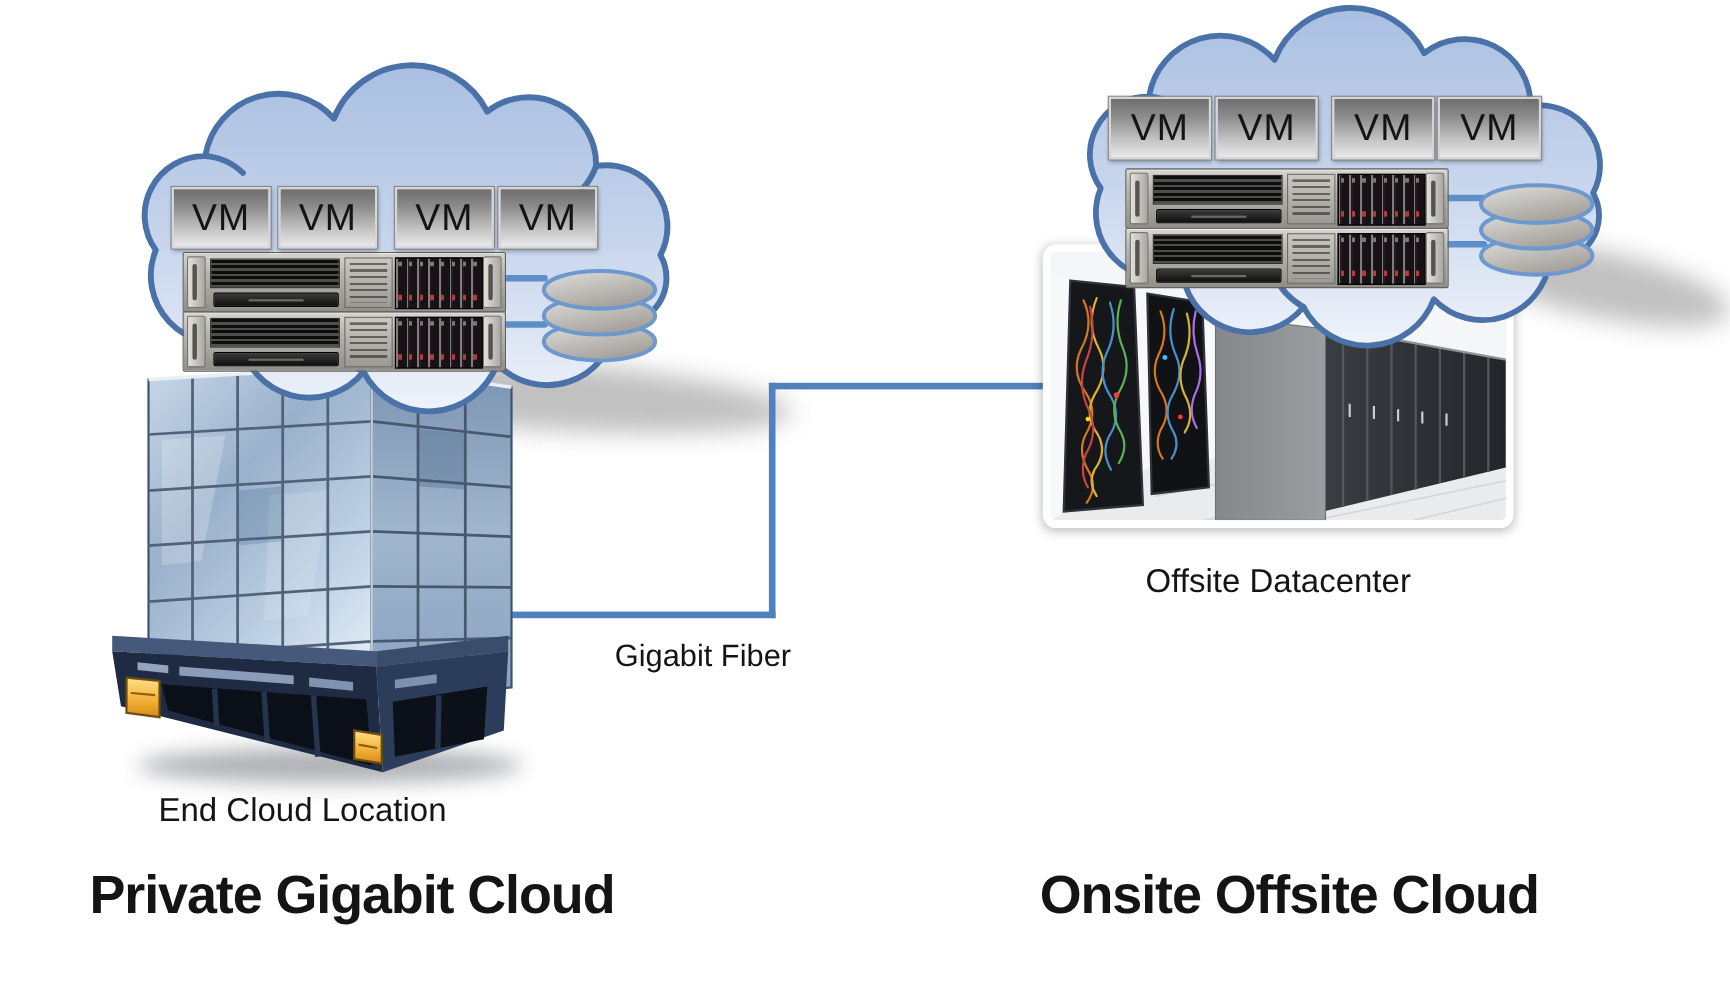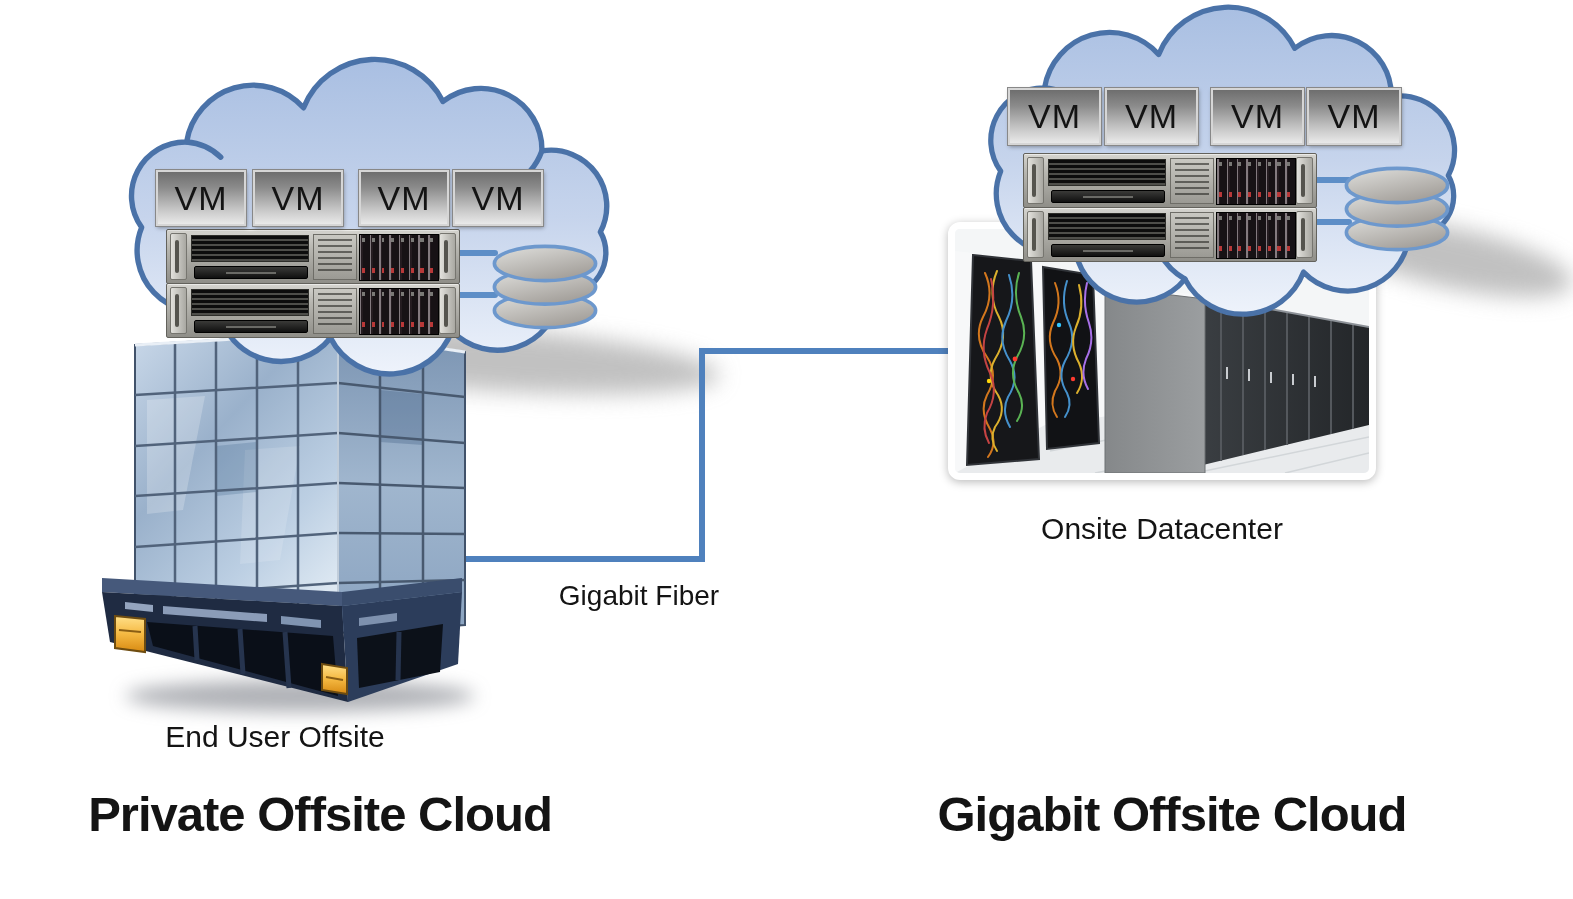--- a/index.html
+++ b/index.html
@@ -250,19 +250,19 @@
     <div class="optical"></div>
     <div class="panel"></div>
     <div class="bays"></div>
     <div class="rail r"></div>
   </div>
   <div class="vm" style="left:984px;top:88px;width:89px;height:53px;">VM</div>
   <div class="vm" style="left:1081px;top:88px;width:89px;height:53px;">VM</div>
   <div class="vm" style="left:1187px;top:88px;width:89px;height:53px;">VM</div>
   <div class="vm" style="left:1283px;top:88px;width:90px;height:53px;">VM</div>
 
-  <div class="lbl small-lbl" style="left:95px;top:720px;width:360px;">End User Offsite</div>
+  <div class="lbl small-lbl" style="left:95px;top:720px;width:360px;">End Cloud Location</div>
   <div class="lbl mid-lbl" style="left:539px;top:580px;width:200px;">Gigabit Fiber</div>
-  <div class="lbl small-lbl" style="left:948px;top:512px;width:428px;">Onsite Datacenter</div>
-  <div class="lbl title" style="left:18px;top:786px;width:604px;">Private Offsite Cloud</div>
-  <div class="lbl title" style="left:870px;top:786px;width:604px;">Gigabit Offsite Cloud</div>
+  <div class="lbl small-lbl" style="left:948px;top:512px;width:428px;">Offsite Datacenter</div>
+  <div class="lbl title" style="left:18px;top:786px;width:604px;">Private Gigabit Cloud</div>
+  <div class="lbl title" style="left:870px;top:786px;width:604px;">Onsite Offsite Cloud</div>
 
 </div>
 
 </body></html>

